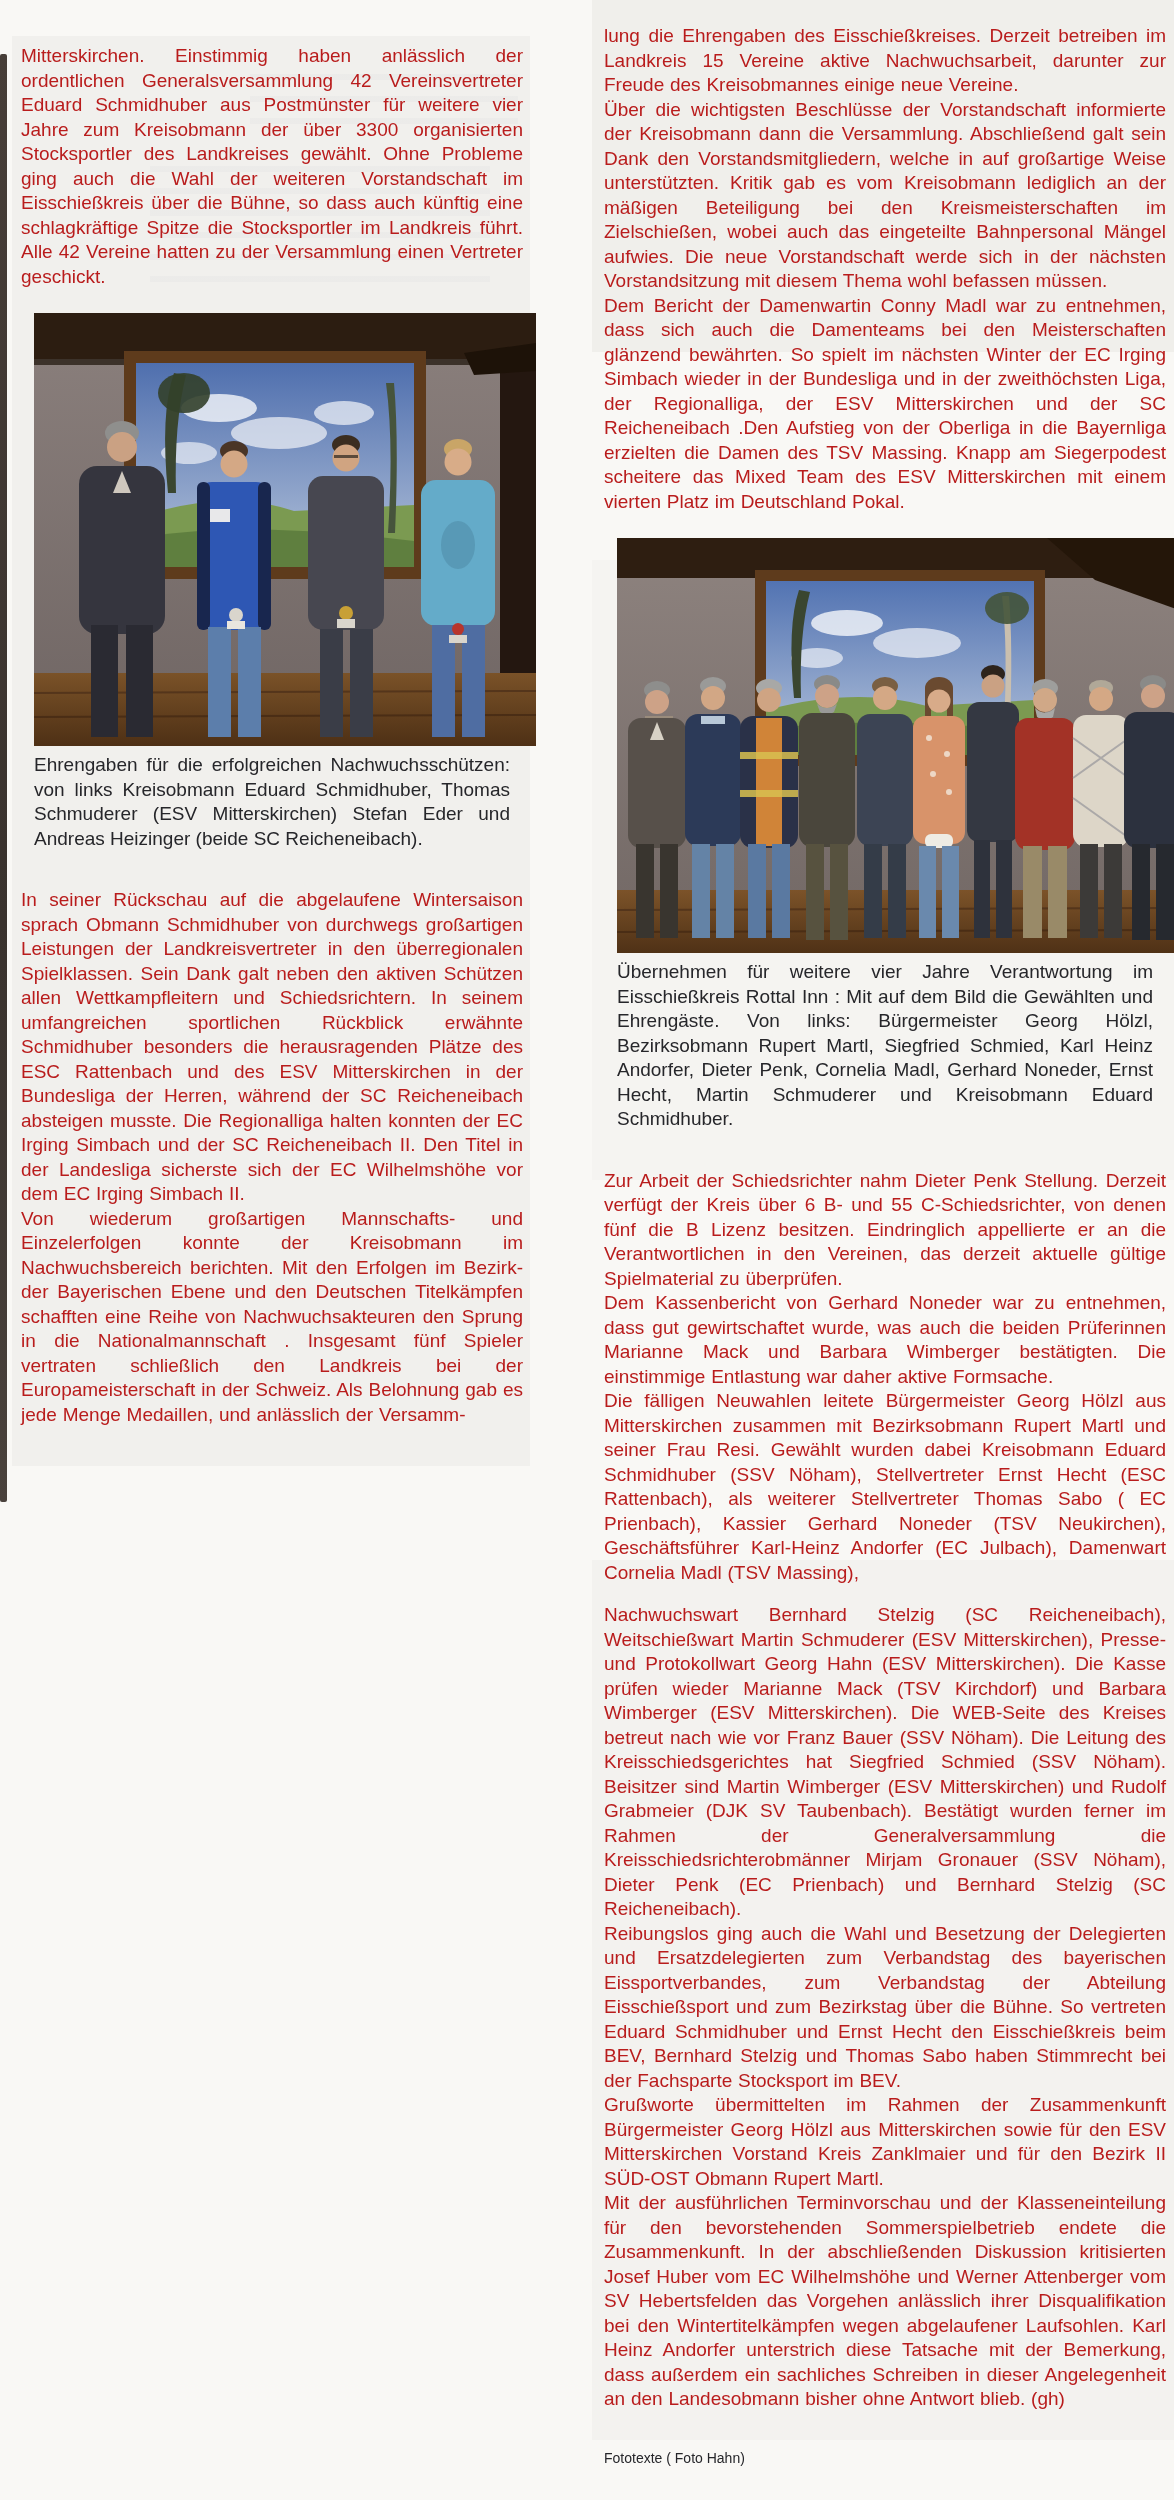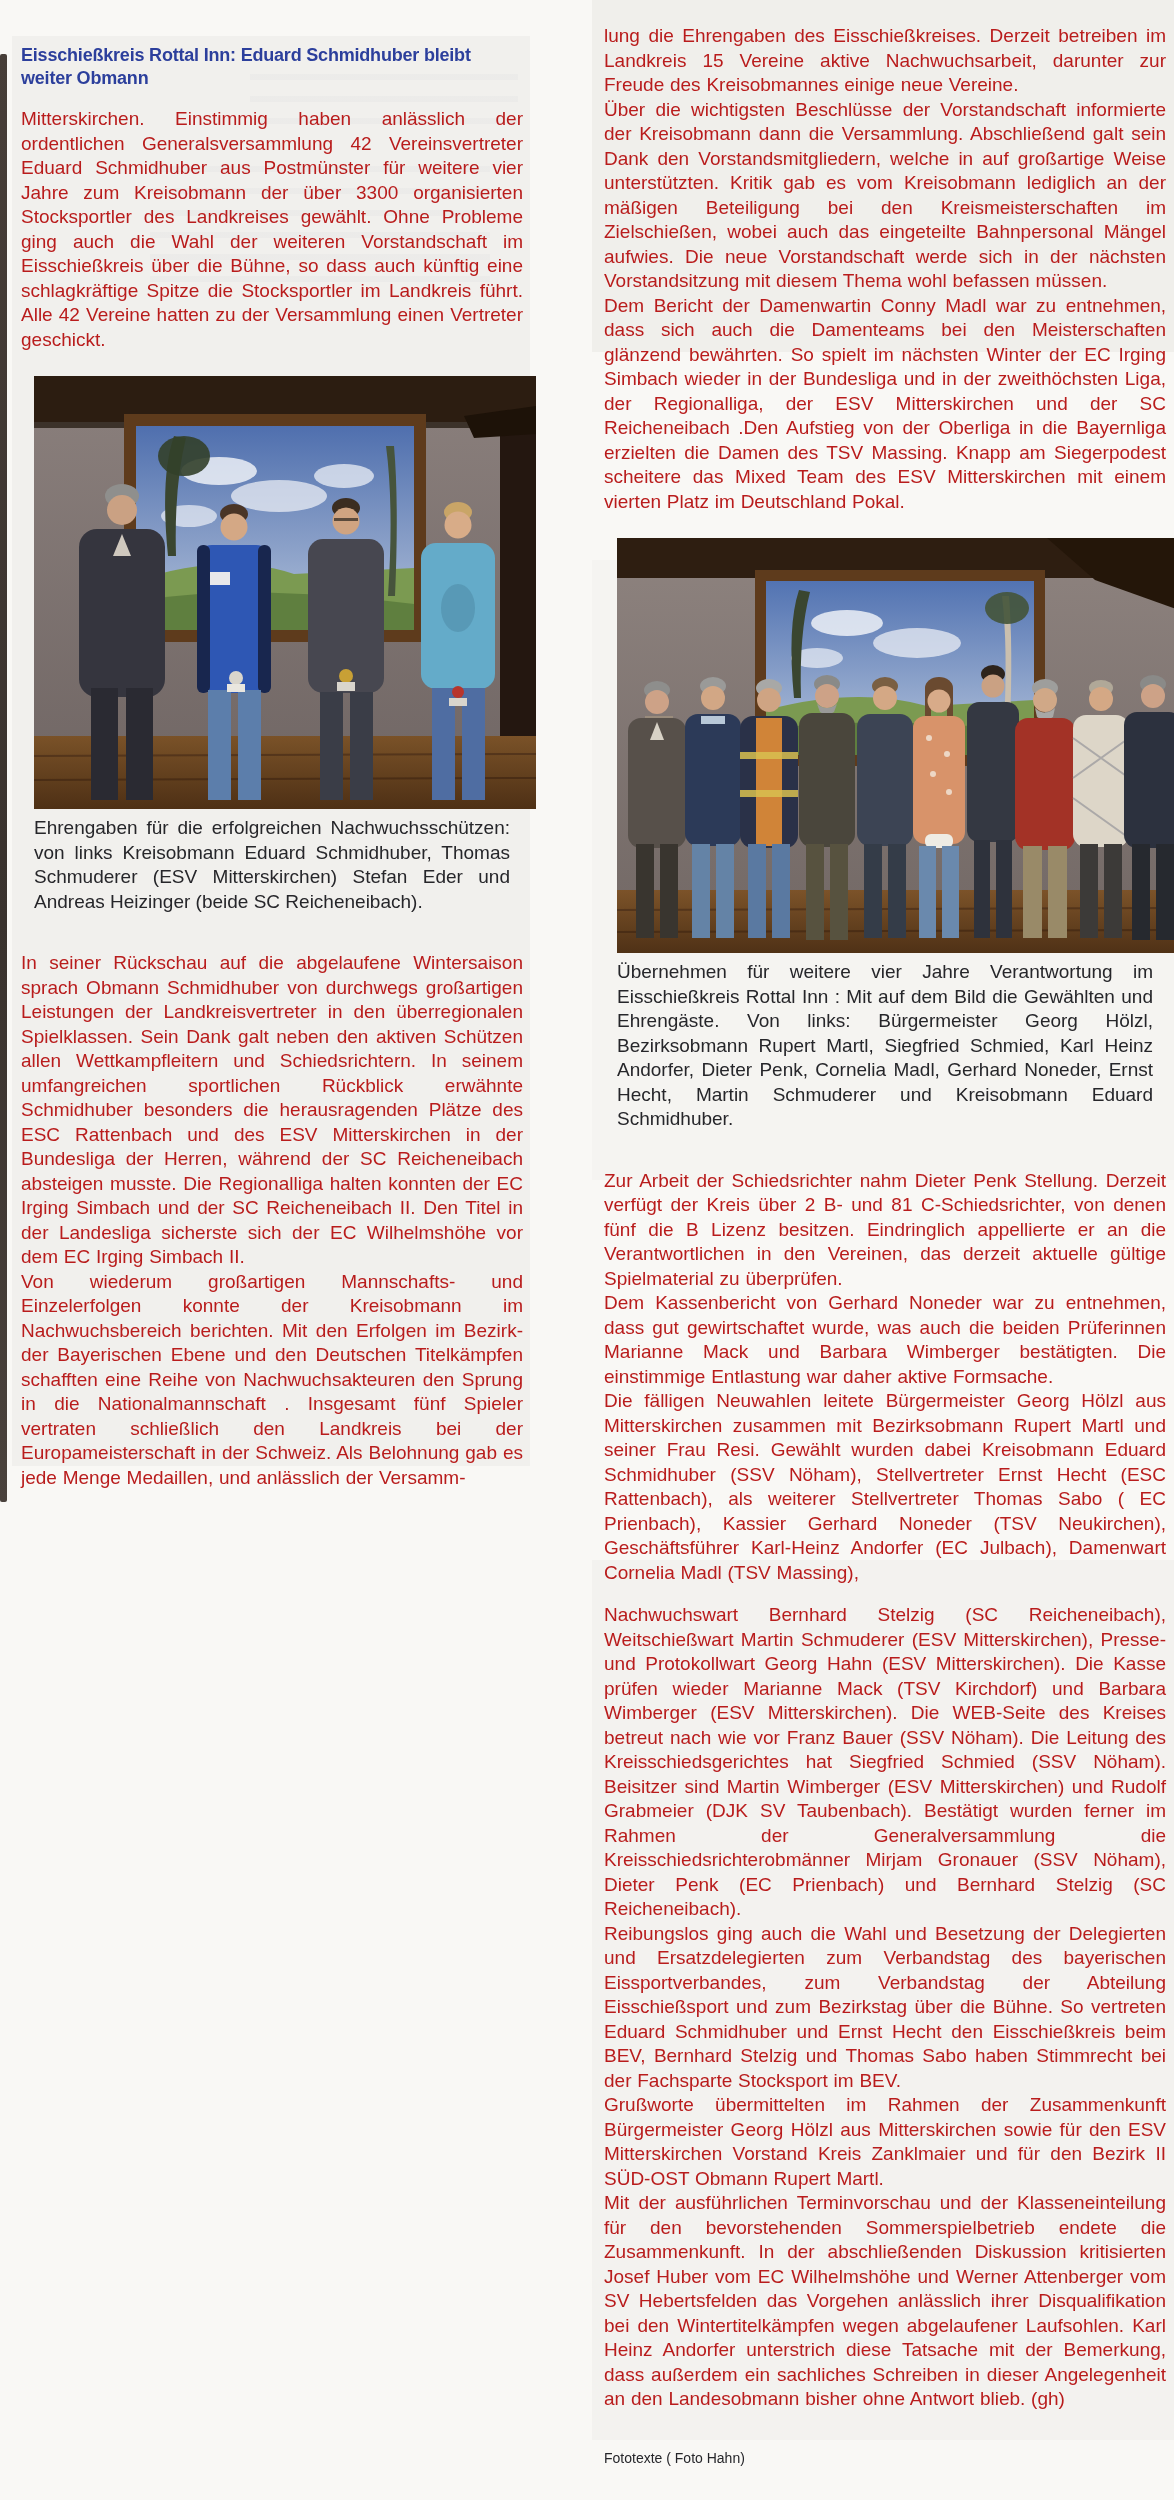--- a/index.html
+++ b/index.html
@@ -50,21 +50,20 @@
 
   <div class="shade a"></div>
   <div class="shade b"></div>
   <div class="shade c"></div>
   <div class="shade d"></div>
   <div class="edge-strip"></div>
   <div class="ghost g1"></div>
   <div class="ghost g2"></div>
 
   <div class="col col-left">
-    <h1 class="headline">Eisschießkreis Rottal Inn: Eduard Schmidhuber bleibt weiter Obmann</h1>
 
     <p class="body-text">Mitterskirchen. Einstimmig haben anlässlich der ordentlichen Generalsversammlung 42 Vereinsvertreter Eduard Schmidhuber aus Postmünster für weitere vier Jahre zum Kreisobmann der über 3300 organisierten Stocksportler des Landkreises gewählt. Ohne Probleme ging auch die Wahl der weiteren Vorstandschaft im Eisschießkreis über die Bühne, so dass auch künftig eine schlagkräftige Spitze die Stocksportler im Landkreis führt. Alle 42 Vereine hatten zu der Versammlung einen Vertreter geschickt.</p>
 
     <figure class="photo-fig">
       <span class="photo-frame">
         
         <svg width="502" height="433" viewBox="0 0 502 433">
           <defs>
             <linearGradient id="sky1" x1="0" y1="0" x2="0" y2="1">
               <stop offset="0" stop-color="#4f6fae"></stop>
@@ -274,21 +273,21 @@
               <circle cx="0" cy="158" r="12" fill="#cda287"></circle>
             <rect x="-29" y="174" width="58" height="136" rx="13" fill="#2c313e"></rect>
             <rect x="-21" y="306" width="18" height="96" fill="#26292f"></rect>
               <rect x="3" y="306" width="18" height="96" fill="#26292f"></rect>
           </g>
         </svg>
       </span>
       <figcaption>Übernehmen für weitere vier Jahre Verantwortung im Eisschießkreis Rottal Inn : Mit auf dem Bild die Gewählten und Ehrengäste. Von links: Bürgermeister Georg Hölzl, Bezirksobmann Rupert Martl, Siegfried Schmied, Karl Heinz Andorfer, Dieter Penk, Cornelia Madl, Gerhard Noneder, Ernst Hecht, Martin Schmuderer und Kreisobmann Eduard Schmidhuber.</figcaption>
     </figure>
 
-    <p class="body-text space-before">Zur Arbeit der Schiedsrichter nahm Dieter Penk Stellung. Derzeit verfügt der Kreis über 2 B- und 81 C-Schiedsrichter, von denen fünf die B Lizenz besitzen. Eindringlich appellierte er an die Verantwortlichen in den Vereinen, das derzeit aktuelle gültige Spielmaterial zu überprüfen.</p>
+    <p class="body-text space-before">Zur Arbeit der Schiedsrichter nahm Dieter Penk Stellung. Derzeit verfügt der Kreis über 6 B- und 55 C-Schiedsrichter, von denen fünf die B Lizenz besitzen. Eindringlich appellierte er an die Verantwortlichen in den Vereinen, das derzeit aktuelle gültige Spielmaterial zu überprüfen.</p>
     <p class="body-text">Dem Kassenbericht von Gerhard Noneder war zu entnehmen, dass gut gewirtschaftet wurde, was auch die beiden Prüferinnen Marianne Mack und Barbara Wimberger bestätigten. Die einstimmige Entlastung war daher aktive Formsache.</p>
     <p class="body-text">Die fälligen Neuwahlen leitete Bürgermeister Georg Hölzl aus Mitterskirchen zusammen mit Bezirksobmann Rupert Martl und seiner Frau Resi. Gewählt wurden dabei Kreisobmann Eduard Schmidhuber (SSV Nöham), Stellvertreter Ernst Hecht (ESC Rattenbach), als weiterer Stellvertreter Thomas Sabo ( EC Prienbach), Kassier Gerhard Noneder (TSV Neukirchen), Geschäftsführer Karl-Heinz Andorfer (EC Julbach), Damenwart Cornelia Madl (TSV Massing),</p>
     <p class="body-text space-before-sm">Nachwuchswart Bernhard Stelzig (SC Reicheneibach), Weitschießwart Martin Schmuderer (ESV Mitterskirchen), Presse- und Protokollwart Georg Hahn (ESV Mitterskirchen). Die Kasse prüfen wieder Marianne Mack (TSV Kirchdorf) und Barbara Wimberger (ESV Mitterskirchen). Die WEB-Seite des Kreises betreut nach wie vor Franz Bauer (SSV Nöham). Die Leitung des Kreisschiedsgerichtes hat Siegfried Schmied (SSV Nöham). Beisitzer sind Martin Wimberger (ESV Mitterskirchen) und Rudolf Grabmeier (DJK SV Taubenbach). Bestätigt wurden ferner im Rahmen der Generalversammlung die Kreisschiedsrichterobmänner Mirjam Gronauer (SSV Nöham), Dieter Penk (EC Prienbach) und Bernhard Stelzig (SC Reicheneibach).</p>
     <p class="body-text">Reibungslos ging auch die Wahl und Besetzung der Delegierten und Ersatzdelegierten zum Verbandstag des bayerischen Eissportverbandes, zum Verbandstag der Abteilung Eisschießsport und zum Bezirkstag über die Bühne. So vertreten Eduard Schmidhuber und Ernst Hecht den Eisschießkreis beim BEV, Bernhard Stelzig und Thomas Sabo haben Stimmrecht bei der Fachsparte Stocksport im BEV.</p>
     <p class="body-text">Grußworte übermittelten im Rahmen der Zusammenkunft Bürgermeister Georg Hölzl aus Mitterskirchen sowie für den ESV Mitterskirchen Vorstand Kreis Zanklmaier und für den Bezirk II SÜD-OST Obmann Rupert Martl.</p>
     <p class="body-text">Mit der ausführlichen Terminvorschau und der Klasseneinteilung für den bevorstehenden Sommerspielbetrieb endete die Zusammenkunft. In der abschließenden Diskussion kritisierten Josef Huber vom EC Wilhelmshöhe und Werner Attenberger vom SV Hebertsfelden das Vorgehen anlässlich ihrer Disqualifikation bei den Wintertitelkämpfen wegen abgelaufener Laufsohlen. Karl Heinz Andorfer unterstrich diese Tatsache mit der Bemerkung, dass außerdem ein sachliches Schreiben in dieser Angelegenheit an den Landesobmann bisher ohne Antwort blieb. (gh)</p>
 
     <div class="credit">Fototexte ( Foto Hahn)</div>
   </div>
 

